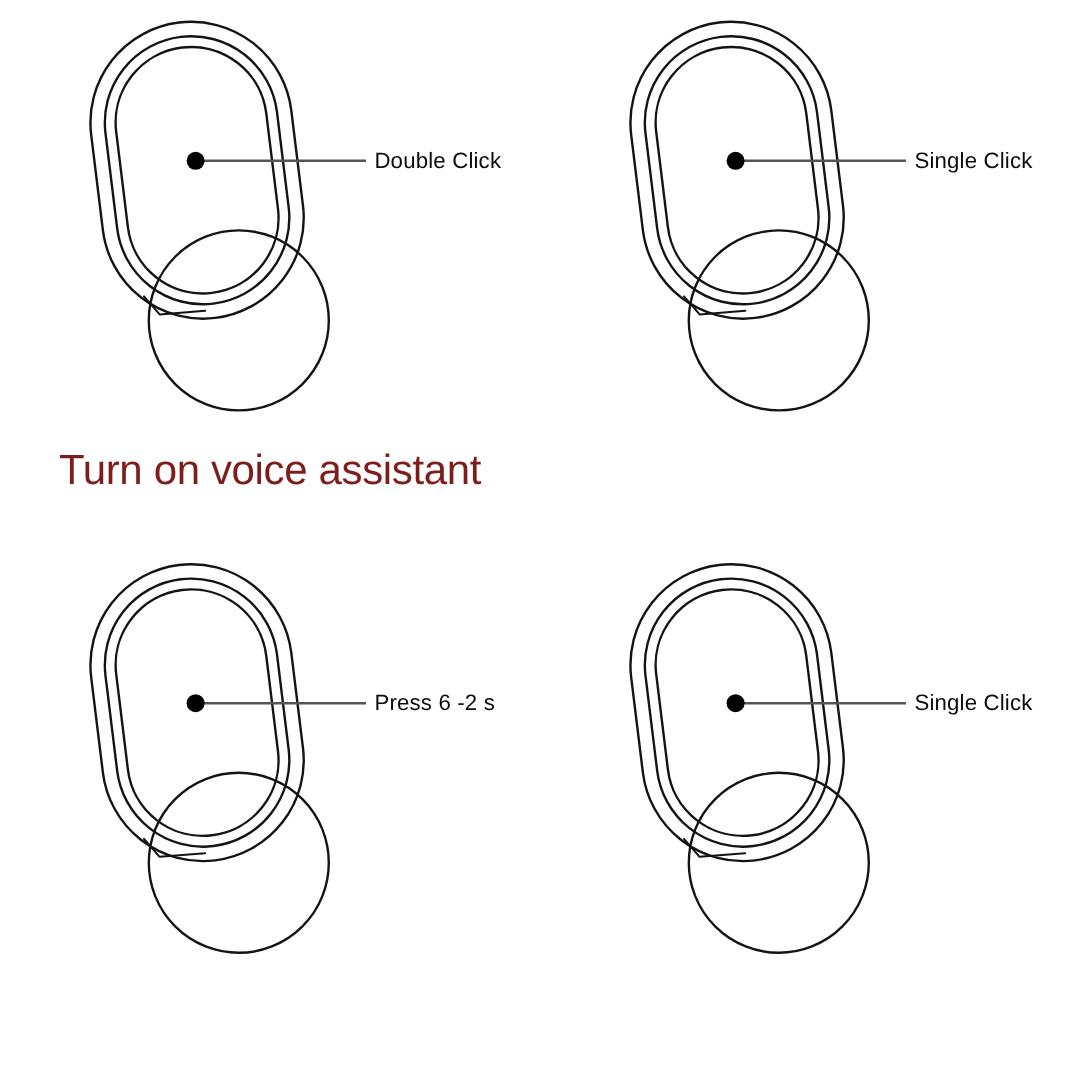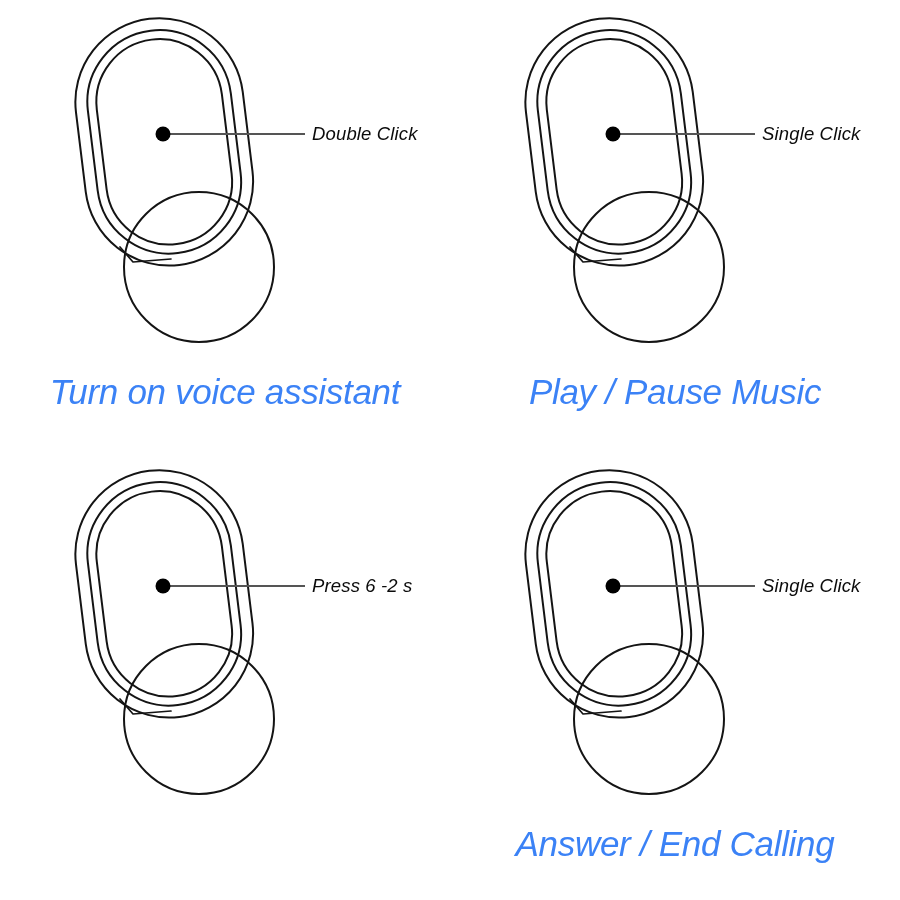--- a/index.html
+++ b/index.html
@@ -14,21 +14,20 @@
     font-family: "Liberation Sans", sans-serif;
     color: #0a0a0a;
     overflow: hidden;
   }
 
   #sheet {
     position: relative;
     width: 900px;
     height: 900px;
     background: #ffffff;
-    font-style: italic;
   }
 
   .panel {
     position: absolute;
     width: 450px;
     height: 450px;
   }
   .panel-r0c0 { left: 0px;   top: 0px;   }
   .panel-r0c1 { left: 450px; top: 0px;   }
   .panel-r1c0 { left: 0px;   top: 452px; }
@@ -58,21 +57,21 @@
   .caption {
     position: absolute;
     left: 0px;
     top: 370px;
     width: 450px;
     text-align: center;
     font-size: 35px;
     line-height: 44px;
     letter-spacing: -0.3px;
     white-space: nowrap;
-    color: #3b82f6;
+    color: #7f1d1d;
     font-family: "Liberation Sans", sans-serif;
   }
 </style>
 </head>
 <body>
 
 <div id="sheet">
 
   <div class="panel panel-r0c0">
     <svg class="bud-svg" viewBox="0 0 450 370">
@@ -105,21 +104,20 @@
           <rect x="80" y="18" width="168" height="248" rx="84" ry="84"></rect>
           <rect x="92" y="30" width="144" height="224" rx="72" ry="72"></rect>
           <rect x="101" y="39" width="126" height="206" rx="63" ry="63"></rect>
         </g>
         <path d="M120 247 L133 262 L171 259" stroke-width="1.7"></path>
       </g>
       <line x1="163" y1="134" x2="305" y2="134" stroke="#555555" stroke-width="2"></line>
       <circle cx="163" cy="134" r="7.5" fill="#000000"></circle>
     </svg>
     <div class="callout-label">Single Click</div>
-    <div class="caption">Play / Pause Music</div>
   </div>
 
   <div class="panel panel-r1c0">
     <svg class="bud-svg" viewBox="0 0 450 370">
       <g fill="none" stroke="#141414" stroke-width="2" stroke-linecap="round" stroke-linejoin="round">
         <circle cx="199" cy="267" r="75"></circle>
         <g transform="rotate(-7 163 140)">
           <rect x="80" y="18" width="168" height="248" rx="84" ry="84"></rect>
           <rect x="92" y="30" width="144" height="224" rx="72" ry="72"></rect>
           <rect x="101" y="39" width="126" height="206" rx="63" ry="63"></rect>
@@ -140,16 +138,15 @@
           <rect x="80" y="18" width="168" height="248" rx="84" ry="84"></rect>
           <rect x="92" y="30" width="144" height="224" rx="72" ry="72"></rect>
           <rect x="101" y="39" width="126" height="206" rx="63" ry="63"></rect>
         </g>
         <path d="M120 247 L133 262 L171 259" stroke-width="1.7"></path>
       </g>
       <line x1="163" y1="134" x2="305" y2="134" stroke="#555555" stroke-width="2"></line>
       <circle cx="163" cy="134" r="7.5" fill="#000000"></circle>
     </svg>
     <div class="callout-label">Single Click</div>
-    <div class="caption">Answer / End Calling</div>
   </div>
 
 </div>
 
 </body></html>

